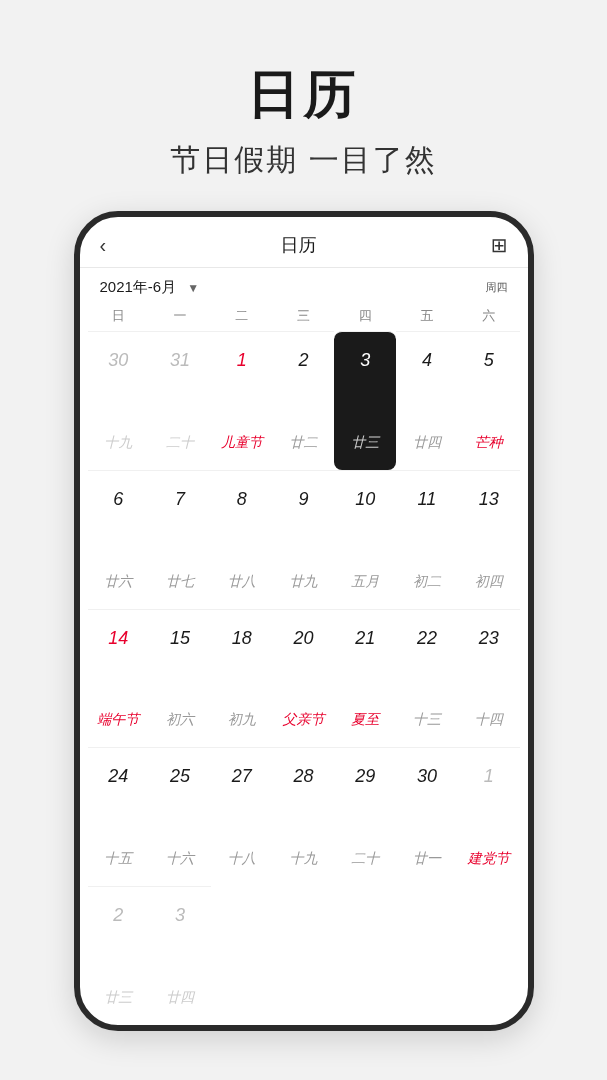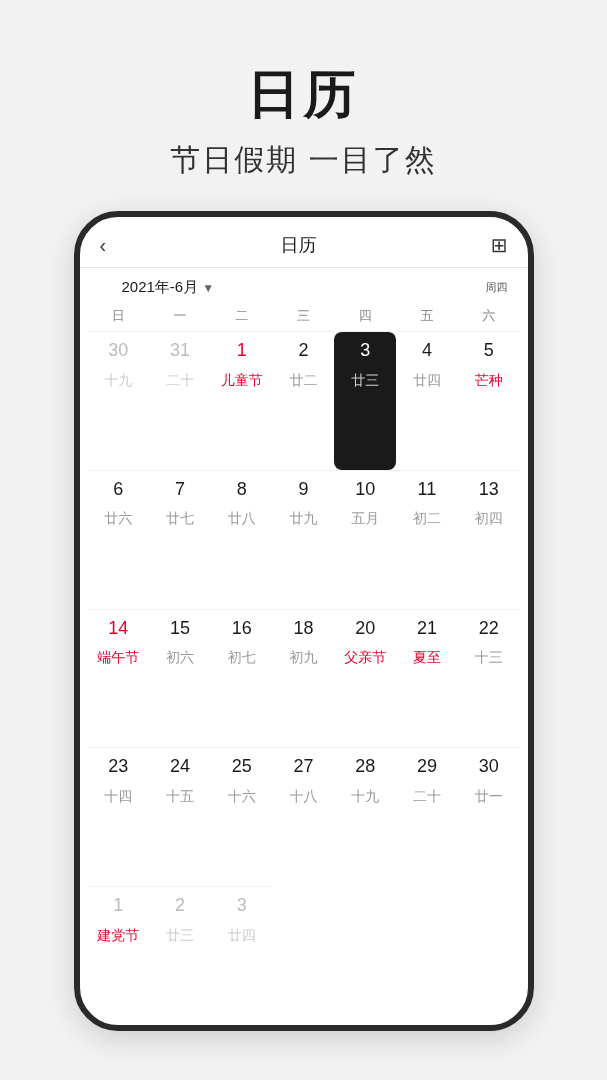--- a/index.html
+++ b/index.html
@@ -79,22 +79,21 @@
       justify-content: space-between;
       align-items: center;
       padding: 10px 20px 6px 20px;
     }
 
     .month-label {
       font-size: 15px;
       color: #1a1a1a;
       display: flex;
       align-items: center;
-      gap: 4px;
-      margin-left: 22px;
+      gap: 11px;
     }
 
     .month-label .arrow {
       font-size: 12px;
       color: #666;
     }
 
     .weekday-label {
       font-size: 11px;
       color: #555;
@@ -118,24 +117,25 @@
       display: grid;
       grid-template-columns: repeat(7, 1fr);
       padding: 0 8px;
       flex: 1;
     }
 
     .day-cell {
       display: flex;
       flex-direction: column;
       align-items: center;
-      justify-content: flex-start;
-      padding: 8px 2px;
+      justify-content: space-between;
+      padding: 18px 2px;
       border-top: 1px solid #f0f0f0;
       min-height: 72px;
+      font-style: italic;
     }
 
     .day-num {
       font-size: 18px;
       font-weight: 400;
       color: #1a1a1a;
       line-height: 1.2;
     }
 
     .day-sub {
@@ -266,24 +266,20 @@
       </div>
       <div class="day-cell red">
         <div class="day-num">14</div>
         <div class="day-sub" style="color: rgb(232, 0, 45);">端午节</div>
       </div>
       <div class="day-cell">
         <div class="day-num">15</div>
         <div class="day-sub">初六</div>
       </div>
       <div class="day-cell">
-        <div class="day-num">16</div>
-        <div class="day-sub">初七</div>
-      </div>
-      <div class="day-cell">
         <div class="day-num">18</div>
         <div class="day-sub">初九</div>
       </div>
       <div class="day-cell red-sub">
         <div class="day-num">20</div>
         <div class="day-sub" style="color: rgb(232, 0, 45);">父亲节</div>
       </div>
       <div class="day-cell red-sub">
         <div class="day-num">21</div>
         <div class="day-sub" style="color: rgb(232, 0, 45);">夏至</div>

